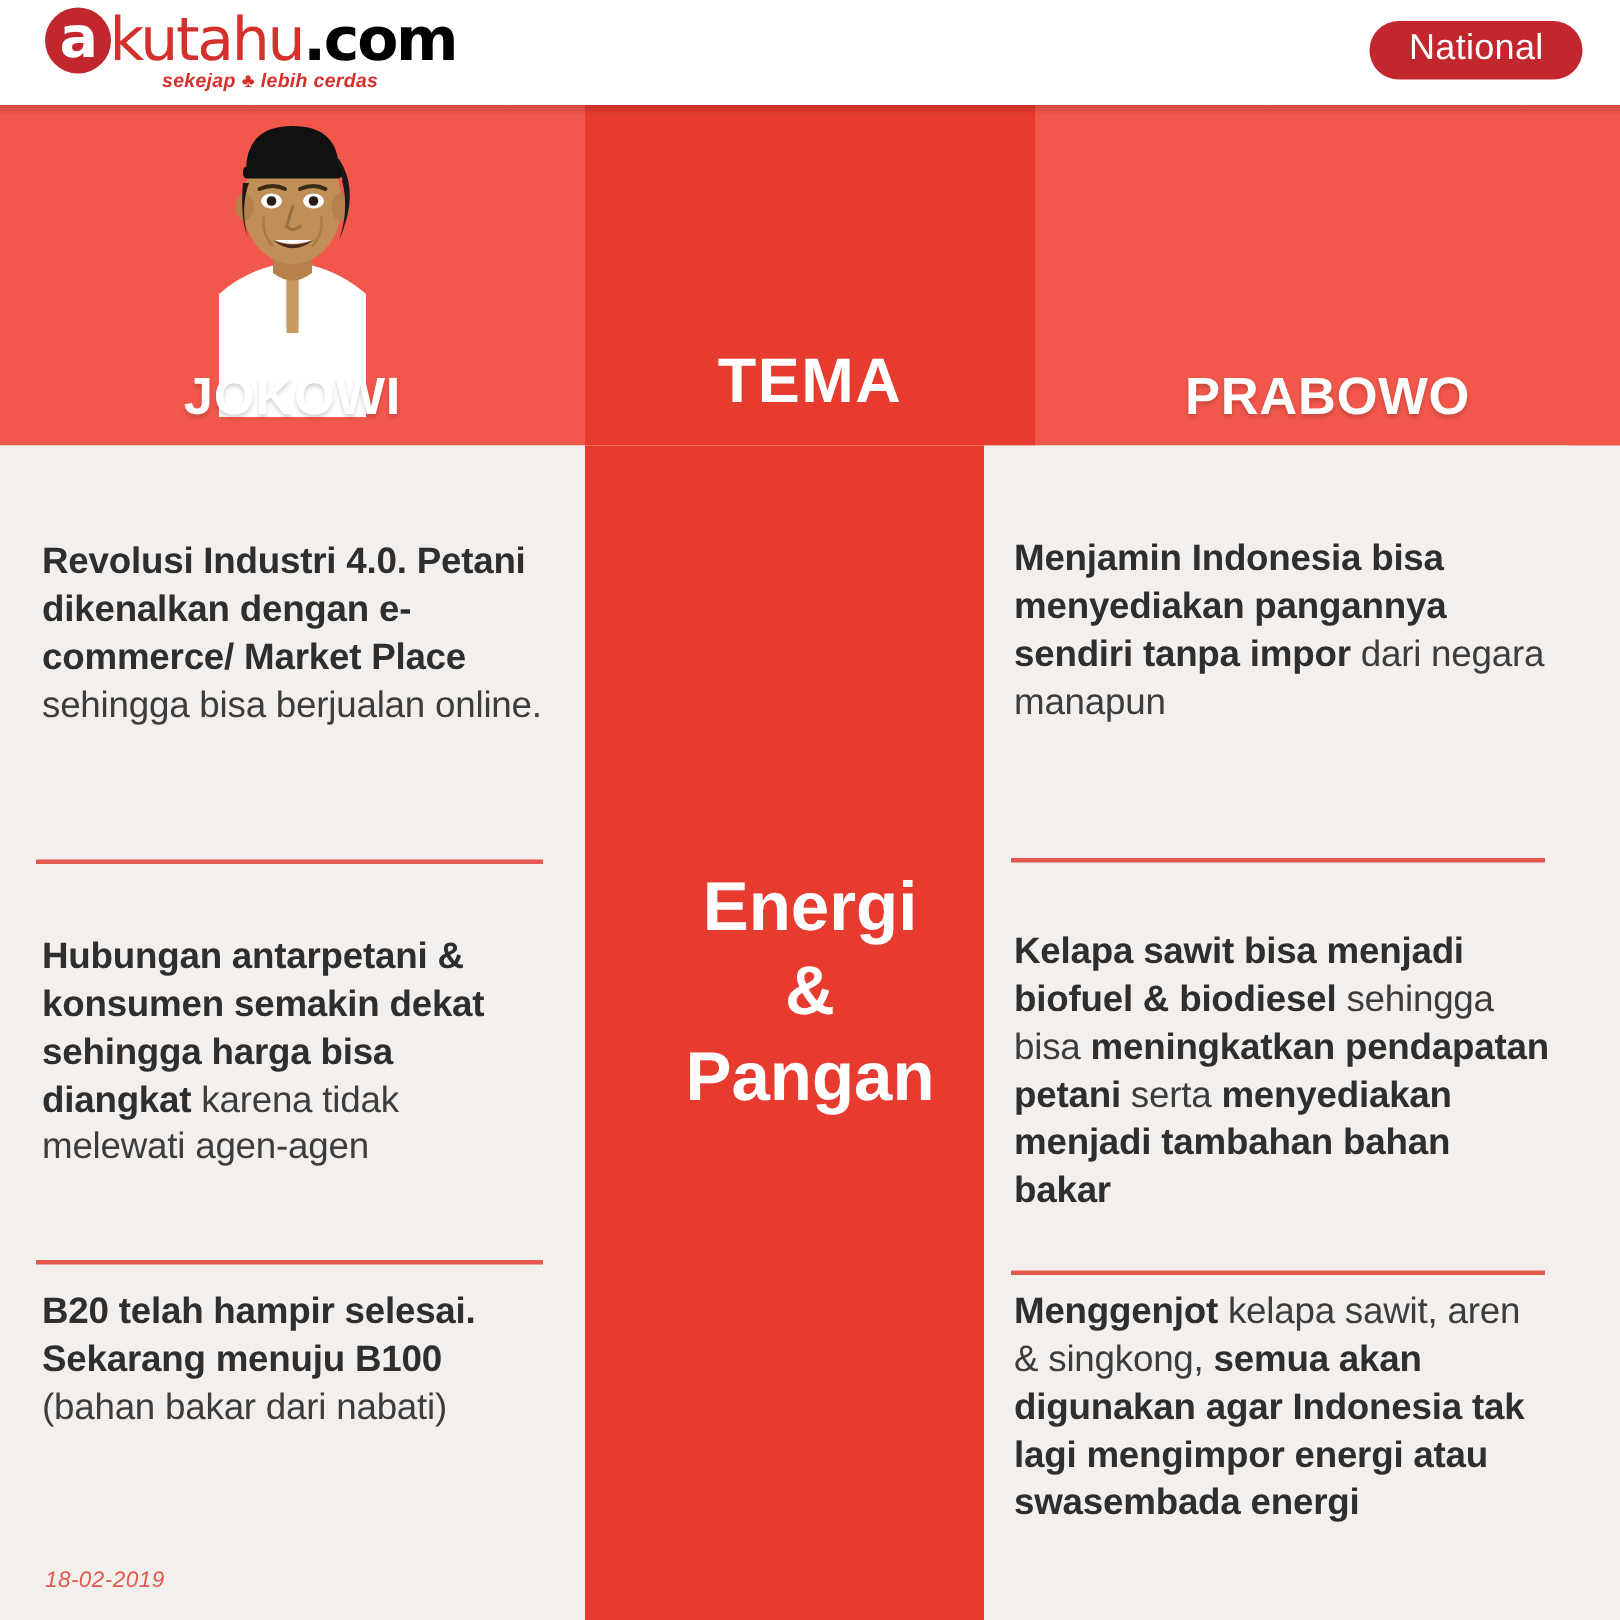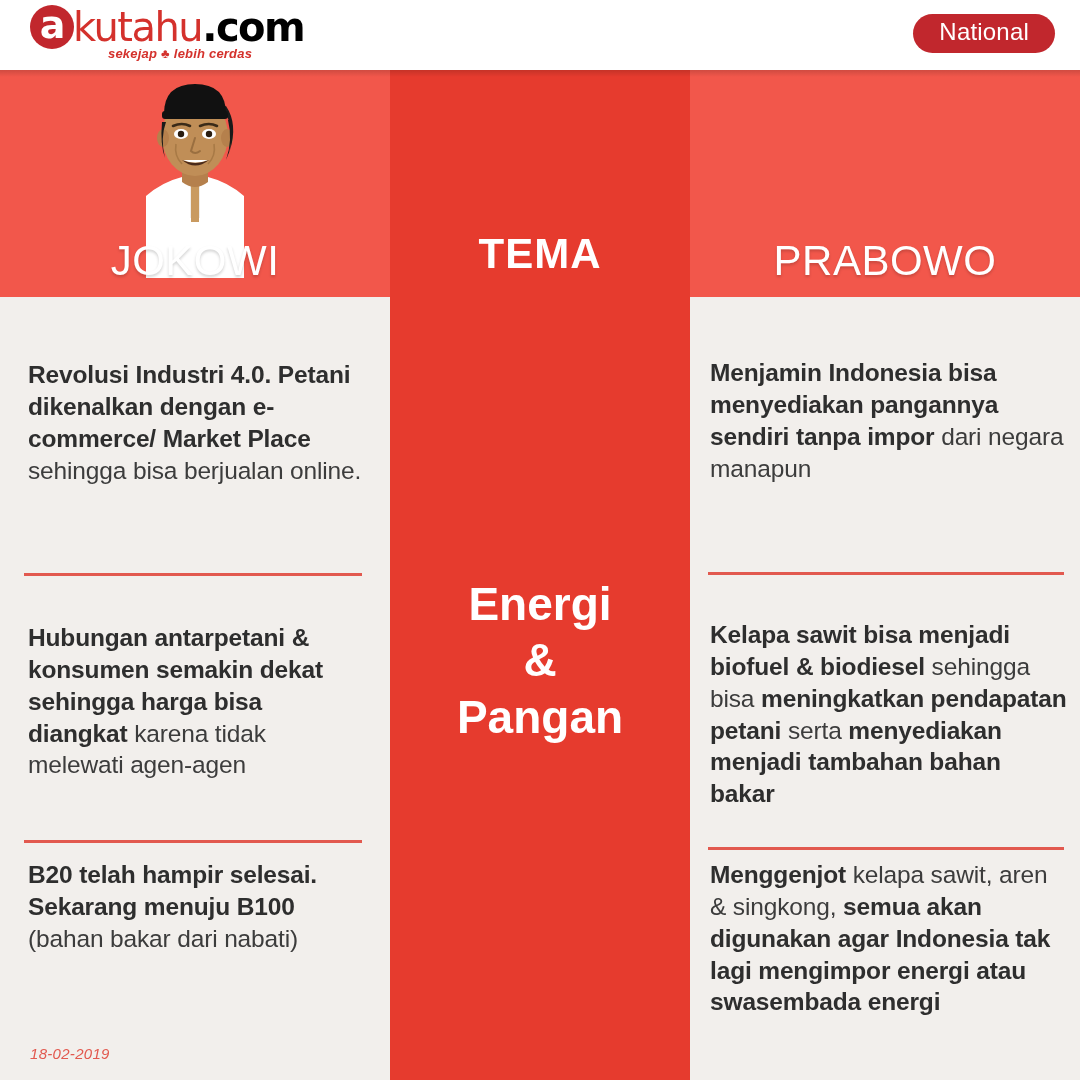--- a/index.html
+++ b/index.html
@@ -73,21 +73,21 @@
     background:#E63B2E;
   }
   .band-shadow {
     position:absolute; left:0; top:0; width:100%; height:7px;
     background:linear-gradient(to bottom, rgba(0,0,0,.14), rgba(0,0,0,0));
   }
 
   .cand-name {
     position:absolute; left:0; width:100%; bottom:12px;
     text-align:center; color:#FFFFFF;
-    font-size:42px; font-weight:normal; letter-spacing:.5px;
+    font-size:35px; font-weight:bold; letter-spacing:.5px;
     text-shadow:0 2px 3px rgba(0,0,0,.18);
   }
   #tema-label {
     position:absolute; left:390px; top:160px; width:300px;
     text-align:center; color:#FFFFFF;
     font-size:42px; font-weight:bold; letter-spacing:1px;
   }
 
   
   #center-col {
@@ -100,21 +100,21 @@
     color:#FFFFFF; font-size:46px; font-weight:bold; line-height:1.22;
     text-align:center; margin-top:-28px;
   }
 
   
   .col {
     position:absolute; top:297px; width:390px; height:783px;
     background:#F2EFEC;
   }
   #col-left  { left:0;    padding:0 28px 0 28px; }
-  #col-right { left:690px; padding:0 40px 0 20px; }
+  #col-right { left:656px; padding:0 40px 0 20px; }
 
   .block { width:100%; }
   .block p {
     color:#3C3C3C;
     font-size:24.5px;
     line-height:1.30;
     letter-spacing:-.15px;
   }
   .block b { font-weight:bold; color:#2E2E2E; }
   .divider {

